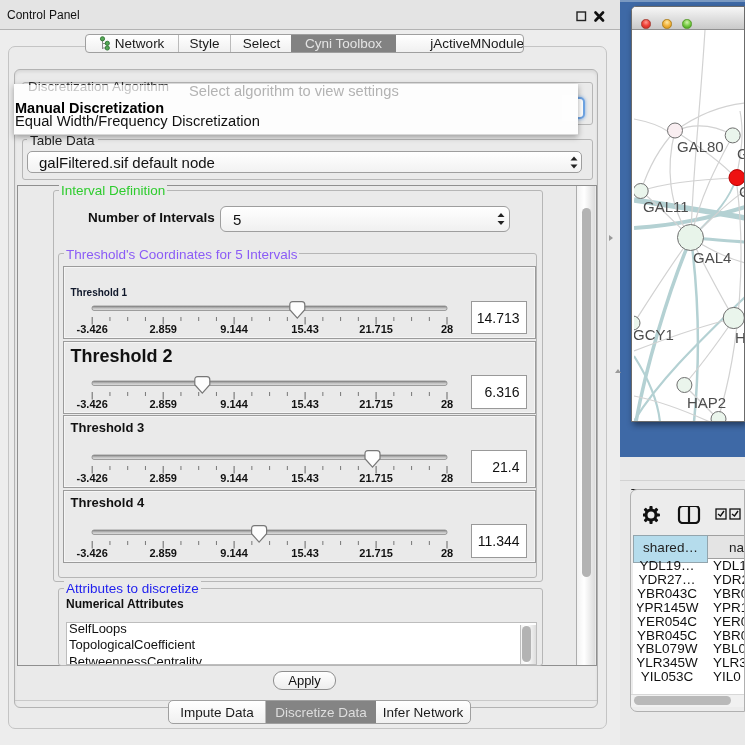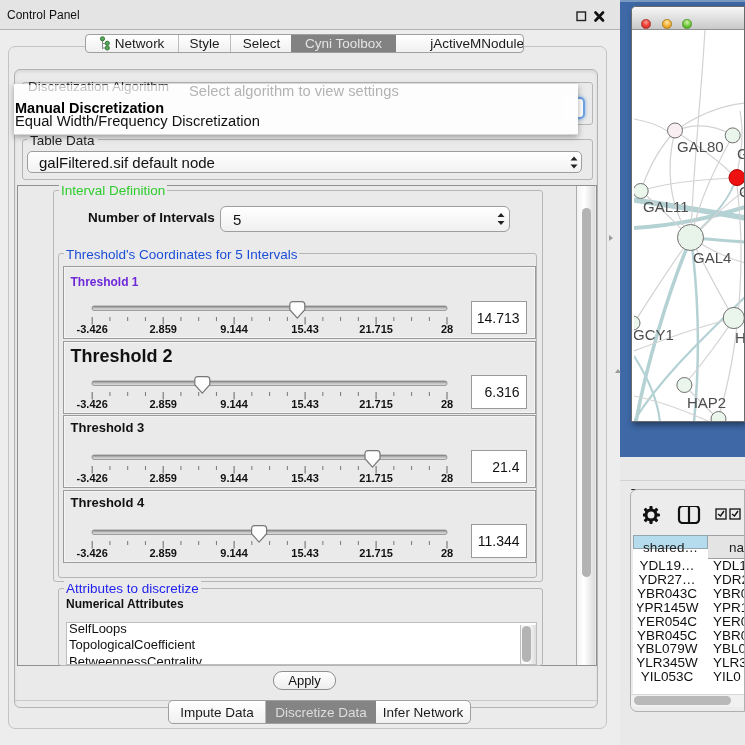--- a/index.html
+++ b/index.html
@@ -62,25 +62,25 @@
   <div class="abs" style="left:59px;top:183px;background:#eaeaea;padding:0 2px;font-size:13.5px;color:#2ecc2e;">Interval Definition</div>
 
   <div class="abs" style="left:88px;top:210px;font-size:13.5px;font-weight:bold;color:#111;">Number of Intervals</div>
   <div class="abs" style="left:220px;top:206px;width:290px;height:26px;background:linear-gradient(#ffffff,#f0f0f0);border:1px solid #9e9e9e;border-radius:6px;font-size:15px;color:#111;line-height:25px;padding-left:12px;">5</div>
   <svg class="abs" style="left:496px;top:212px;" width="10" height="14" viewBox="0 0 10 14">
     <path d="M5 1 L8.5 5 H1.5 Z" fill="#222"></path>
     <path d="M5 13 L8.5 9 H1.5 Z" fill="#222"></path>
   </svg>
 
   <div class="abs" style="left:58px;top:253px;width:479px;height:325px;border:1px solid #b6b6b6;border-radius:3px;"></div>
-  <div class="abs" style="left:64px;top:247px;background:#eaeaea;padding:0 2px;font-size:13.5px;color:#1d4ed8;">Threshold's Coordinates for 5 Intervals</div>
+  <div class="abs" style="left:64px;top:247px;background:#eaeaea;padding:0 2px;font-size:13.5px;color:#8b5cf6;">Threshold's Coordinates for 5 Intervals</div>
 
   <div id="thresholds">
       <div class="abs" style="left: 62.5px; top: 266px; width: 473px; height: 73px; border: 1px solid rgb(155, 155, 155); box-shadow: rgb(245, 245, 245) 0px 0px 0px 1px inset; background: rgb(234, 234, 234);">
-        <div style="position:absolute;left:7px;top:8px;font-size:12px;font-weight:bold;color:#6d28d9;">Threshold 1</div>
+        <div style="position:absolute;left:7px;top:20px;font-size:10px;font-weight:bold;color:#0f172a;">Threshold 1</div>
         <svg style="position:absolute;left:0;top:30px;" width="473" height="43" viewBox="0 0 473 43">
           <rect x="28" y="9" width="355" height="4.5" rx="2" fill="url(#trk1)" stroke="#8a8a8a" stroke-width="0.8"></rect>
           <defs>
             <linearGradient id="trk1" x1="0" y1="0" x2="0" y2="1">
               <stop offset="0" stop-color="#7e7e7e"></stop>
               <stop offset="0.5" stop-color="#c2c2c2"></stop>
               <stop offset="1" stop-color="#e2e2e2"></stop>
             </linearGradient>
           </defs>
           <line x1="28.2" y1="20" x2="28.2" y2="27.5" stroke="#666" stroke-width="1"></line>
@@ -367,21 +367,21 @@
 
       <g transform="translate(73,3)" stroke="#111" fill="none">
         <rect x="0" y="0" width="10" height="10" stroke-width="1.3"></rect>
         <path d="M2 5 L4.5 7 L8 2" stroke-width="1.4"></path>
         <rect x="14" y="0" width="10" height="10" stroke-width="1.3"></rect>
         <path d="M16 5 L18.5 7 L22 2" stroke-width="1.4"></path>
       </g>
     </svg>
 
     <div style="position:absolute;left:2px;top:45px;width:113px;height:24px;">
-      <div style="position:absolute;left:0;top:0;width:75px;height:14px;background:#b5dcec;border:1px solid #93a5ad;text-align:center;font-size:13.5px;line-height:23px;color:#222;">shared…</div>
+      <div style="position:absolute;left:0;top:0;width:75px;height:28px;background:#b5dcec;border:1px solid #93a5ad;text-align:center;font-size:13.5px;line-height:23px;color:#222;">shared…</div>
       <div style="position:absolute;left:75px;top:0;width:40px;height:24px;background:#e4e4e4;border:1px solid #a0a0a0;border-left:none;font-size:13.5px;line-height:23px;color:#222;padding-left:21px;">na</div>
     </div>
 
     <div id="tbody" style="position:absolute;left:6px;top:69px;width:109px;height:122px;overflow:hidden;font-size:13.5px;color:#111;">
         <div style="position:absolute;left:-5px;top:0px;width:70px;height:13.9px;text-align:center;line-height:13.9px;">YDL19…</div>
         <div style="position:absolute;left:76px;top:0px;width:40px;height:13.9px;line-height:13.9px;">YDL1</div>
         <div style="position:absolute;left:-5px;top:13.9px;width:70px;height:13.9px;text-align:center;line-height:13.9px;">YDR27…</div>
         <div style="position:absolute;left:76px;top:13.9px;width:40px;height:13.9px;line-height:13.9px;">YDR2</div>
         <div style="position:absolute;left:-5px;top:27.8px;width:70px;height:13.9px;text-align:center;line-height:13.9px;">YBR043C</div>
         <div style="position:absolute;left:76px;top:27.8px;width:40px;height:13.9px;line-height:13.9px;">YBR0</div>

